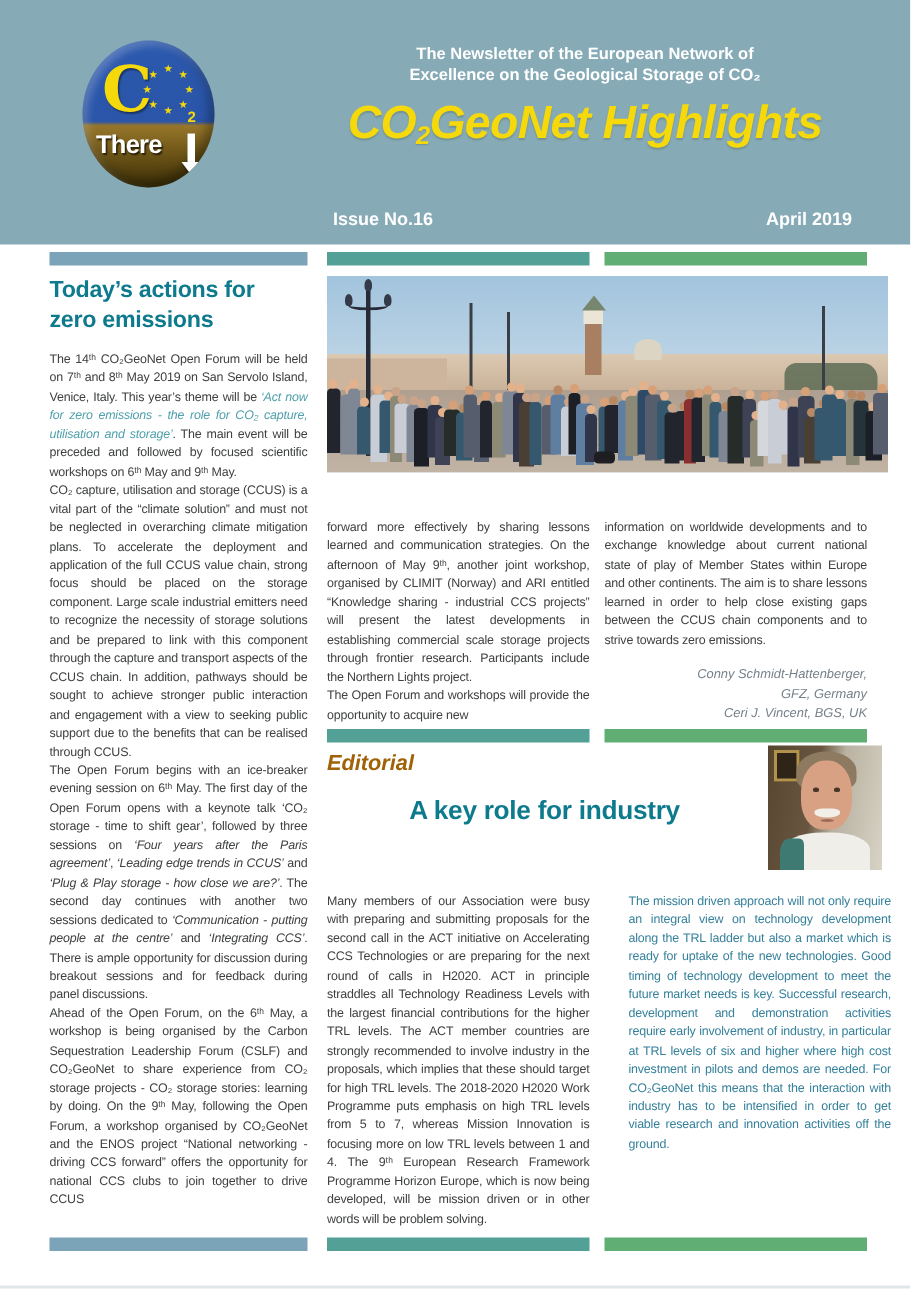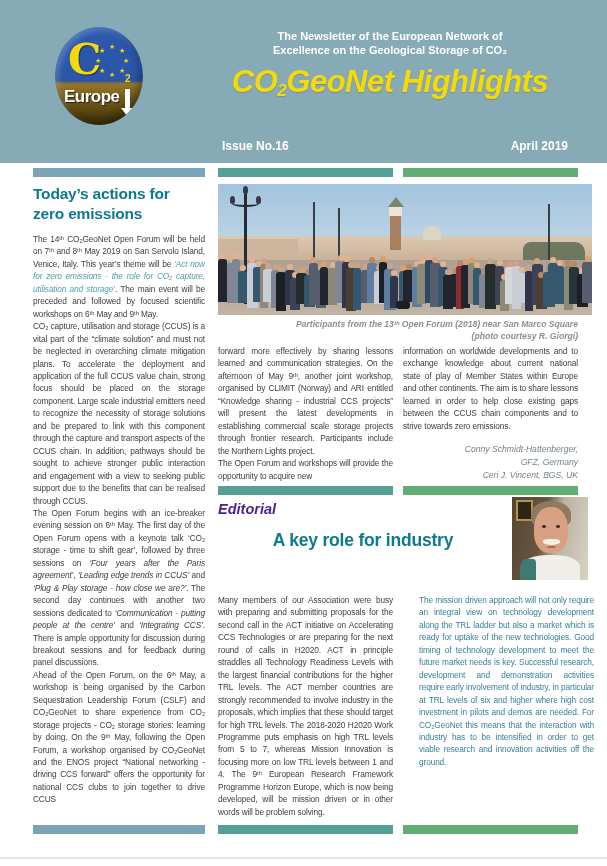--- a/index.html
+++ b/index.html
@@ -90,21 +90,21 @@
   .lamp-arm{position:absolute;left:14px;top:16px;width:27px;height:5px;border-bottom:2px solid #262b36;
             border-radius:0 0 50% 50%;}
   .person{position:absolute;border-radius:3px 3px 0 0;}
   .head{position:absolute;left:50%;top:-6px;transform:translateX(-50%);width:6px;height:6px;border-radius:50%;}
   .bag{position:absolute;left:178px;bottom:6px;width:14px;height:8px;background:#1d1d22;border-radius:3px;}
 
   .caption{position:absolute;left:218px;top:319px;width:360px;text-align:right;
            font-size:8.6px;line-height:11.5px;font-style:italic;color:#8e8e8e;font-weight:bold;}
 
   
-  .edit-label{position:absolute;left:218px;top:501px;color:#4c1d95;
+  .edit-label{position:absolute;left:218px;top:501px;color:#a16207;
               font-weight:bold;font-style:italic;font-size:14.5px;}
   .edit-heading{position:absolute;left:218px;top:529px;width:290px;text-align:center;
                 color:#0e7a8d;font-weight:bold;font-size:17.5px;line-height:22.5px;letter-spacing:-0.2px;}
   .edit-col1{position:absolute;left:218px;top:594px;width:175px;}
   .edit-col2{position:absolute;left:419px;top:594px;width:175px;color:#35809b;}
 
   
   .portrait{position:absolute;left:512px;top:497px;width:76px;height:83px;overflow:hidden;
             background:linear-gradient(100deg,#55452f 0%,#6a5640 40%,#b9b2a2 58%,#d8d3c5 100%);}
   .frame{position:absolute;left:4px;top:3px;width:13px;height:17px;background:#2e2418;border:2px solid #b3924c;}
@@ -131,21 +131,21 @@
         <span class="logo-star">★</span>
         <span class="logo-star">★</span>
         <span class="logo-star">★</span>
         <span class="logo-star">★</span>
         <span class="logo-star">★</span>
         <span class="logo-star">★</span>
         <span class="logo-star">★</span>
         <span class="logo-star">★</span>
       </div>
       <div class="logo-sub2">2</div>
-      <div class="logo-name">Europe</div>
+      <div class="logo-name">There</div>
       <div class="logo-arrow-bar"></div>
       <div class="logo-arrow-head"></div>
     </div>
 
     <div class="tagline">
       <div>The Newsletter of the European Network of</div>
       <div>Excellence on the Geological Storage of CO₂</div>
     </div>
 
     <div class="main-title"><span>CO</span><span class="seg-sub">2</span><span>GeoNet Highlights</span></div>
@@ -363,24 +363,20 @@
         <div class="person" style="left: 359.091px; bottom: 8.18576px; width: 10.6823px; height: 32.5489px; background: rgb(29, 31, 38);">
           <div class="head" style="background: rgb(227, 178, 140);"></div>
         </div>
         <div class="person" style="left: 364.128px; bottom: 11.9087px; width: 11.8944px; height: 40.724px; background: rgb(86, 94, 110);">
           <div class="head" style="background: rgb(216, 160, 119);"></div>
         </div>
       </div>
     <div class="bag"></div>
   </div>
 
-  <div class="caption">
-    <div>Participants from the 13ᵗʰ Open Forum (2018) near San Marco Square</div>
-    <div>(photo courtesy R. Giorgi)</div>
-  </div>
 
   <div class="lead-col2 body-text">
     <p>forward more effectively by sharing lessons learned and communication strategies. On the afternoon of May 9ᵗʰ, another joint workshop, organised by CLIMIT (Norway) and ARI entitled “Knowledge sharing - industrial CCS projects” will present the latest developments in establishing commercial scale storage projects through frontier research. Participants include the Northern Lights project.</p>
     <p>The Open Forum and workshops will provide the opportunity to acquire new</p>
   </div>
 
   <div class="lead-col3 body-text">
     <p>information on worldwide developments and to exchange knowledge about current national state of play of Member States within Europe and other continents. The aim is to share lessons learned in order to help close existing gaps between the CCUS chain components and to strive towards zero emissions.</p>
   </div>
 

